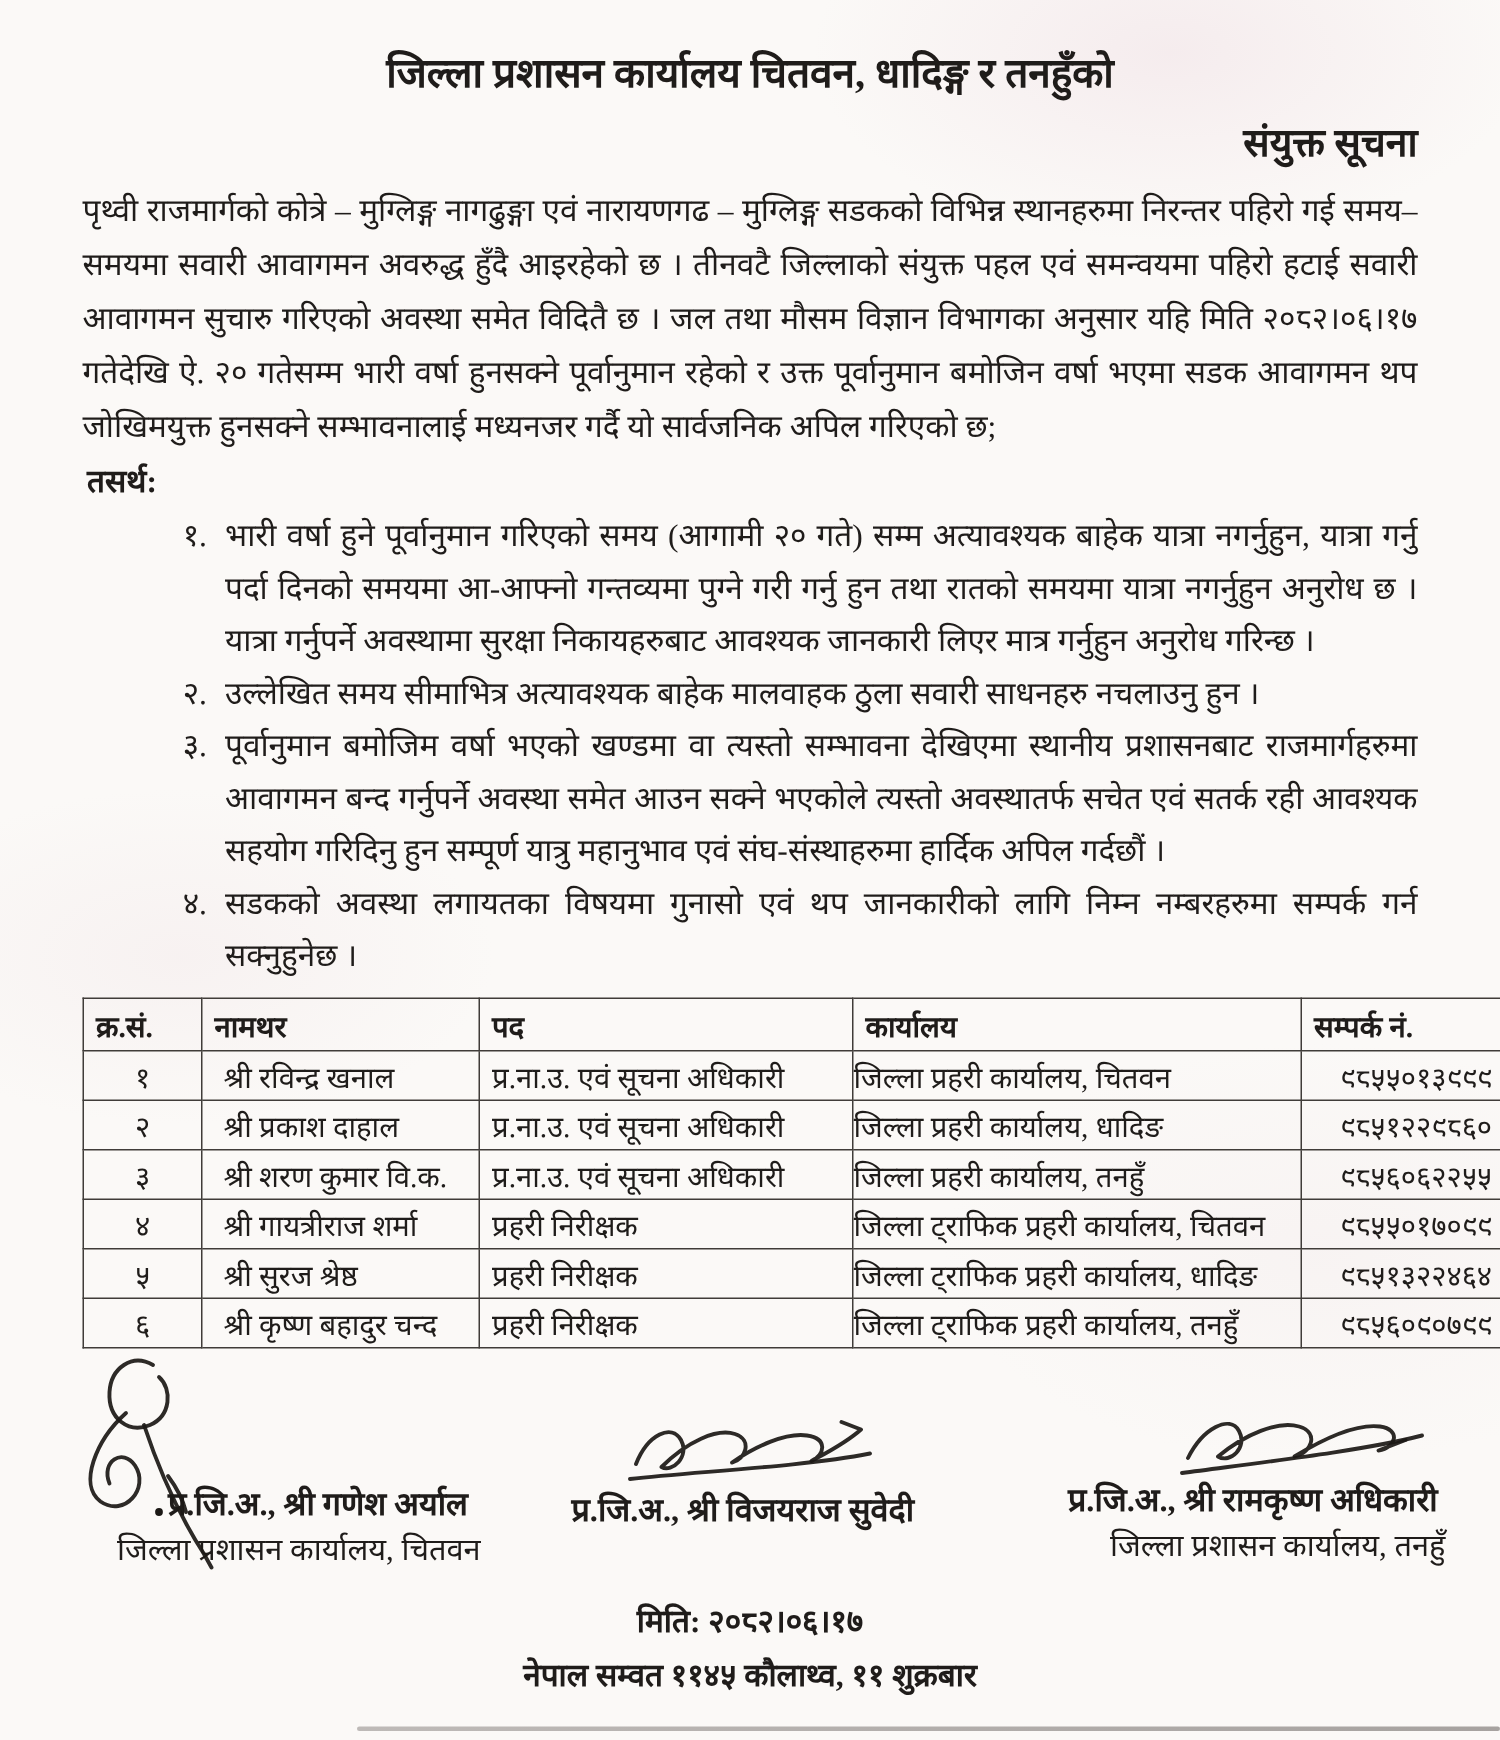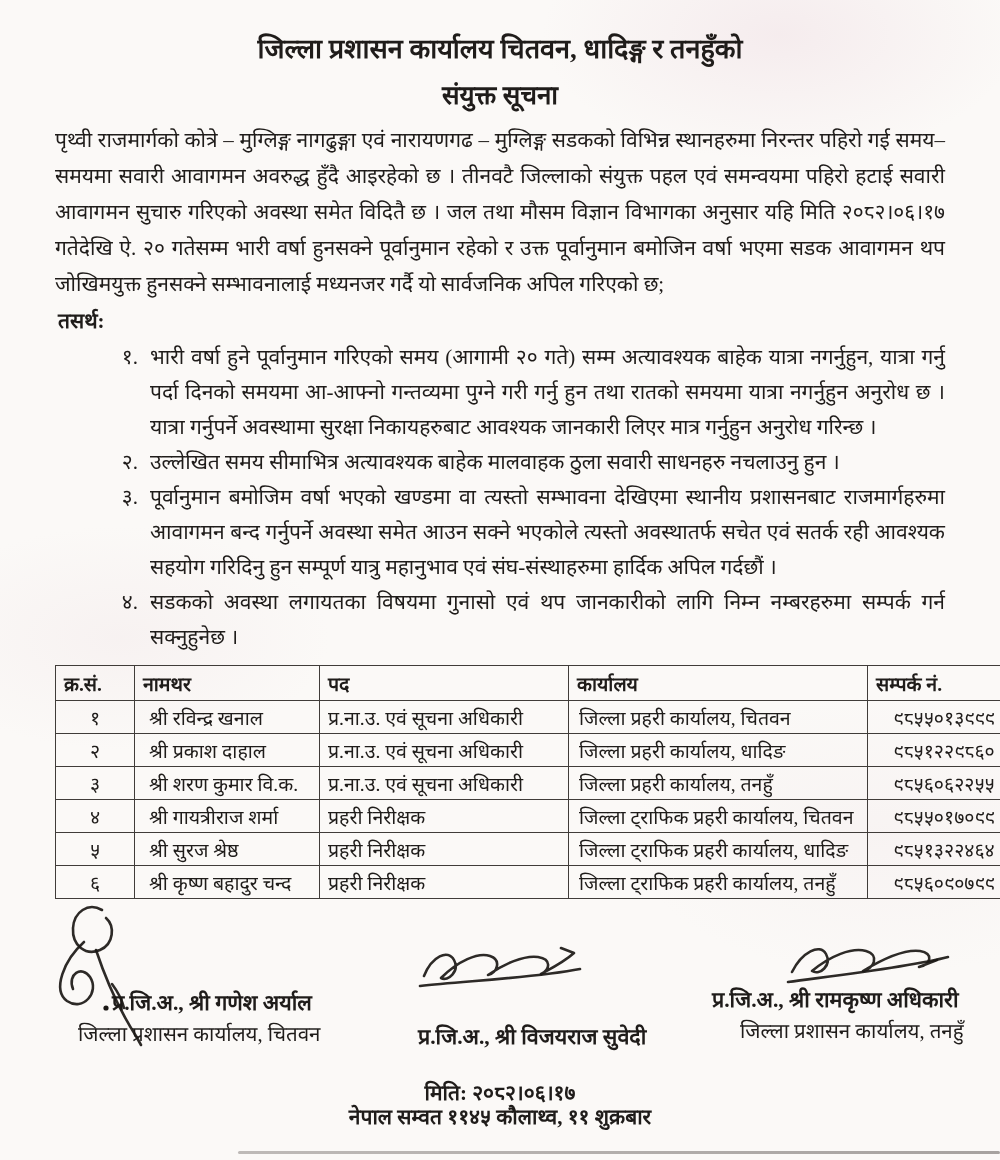--- a/index.html
+++ b/index.html
@@ -15,21 +15,21 @@
     color:#1f1c1a;
     font-family:"Liberation Serif","DejaVu Serif",serif;
     overflow:hidden;
   }
   .content{padding:30px 55px 0 55px;}
   .title{
     text-align:center;font-weight:700;font-size:27px;line-height:38px;
     margin:0 0 10px 0;
   }
   .subtitle{
-    text-align:center;font-weight:700;font-size:26px;line-height:36px;
+    text-align:right;font-weight:700;font-size:26px;line-height:36px;
     margin:0 0 8px 0;
   }
   .intro{
     font-size:21px;line-height:36px;text-align:justify;margin:0;
     font-weight:500;
   }
   .therefore{font-size:21px;line-height:34px;margin:2px 0 2px 3px;font-weight:600;}
   .appeal-list{margin:0;padding:0;list-style:none;}
   .appeal-item{display:flex;font-size:21px;line-height:35px;font-weight:500;}
   .appeal-num{min-width:26px;margin-left:57px;text-align:right;flex:0 0 auto;}
@@ -40,31 +40,31 @@
   }
   .contacts th,.contacts td{
     border:1.6px solid #403c39;padding:1px 8px;overflow:hidden;white-space:nowrap;
   }
   .contacts th{font-weight:600;text-align:left;height:32px;}
   .contacts td{height:30px;}
   .col-sn{width:62px;} .col-name{width:168px;} .col-post{width:232px;}
   .col-office{width:282px;} .col-phone{width:136px;}
   td.center{text-align:center;}
   td.name{padding-left:14px;}
-  td.office{padding-left:10px;}
+  td.office{padding-left:0;}
   .sig-block{position:absolute;}
   .sig-name{font-size:21.5px;font-weight:700;line-height:30px;}
   .sig-office{font-size:20.5px;font-weight:500;line-height:32px;}
   .sig-left{left:78px;top:988px;}
   .sig-left .sig-name{margin-left:34px;}
-  .sig-mid{left:418px;top:992px;margin-top:30px;}
+  .sig-mid{left:381px;top:992px;}
   .sig-right{left:712px;top:985px;}
   .sig-right .sig-office{margin-left:28px;text-align:right;}
   .date-line{position:absolute;left:0;width:1000px;text-align:center;font-size:21px;font-weight:600;}
-  .date-bs{top:1066px;margin-top:12px;}
+  .date-bs{top:1066px;}
   .date-ns{top:1102px;}
   .sig-svg{position:absolute;}
   .sig-svg path{fill:none;stroke:#1b1815;stroke-width:2.6;stroke-linecap:round;stroke-linejoin:round;opacity:.92;}
   .scan-edge{
     position:absolute;left:238px;top:1151px;width:762px;height:3px;
     background:linear-gradient(to right, rgba(140,134,131,.55), rgba(110,104,101,.6));
     border-radius:2px;
   }
 </style>
 </head>

